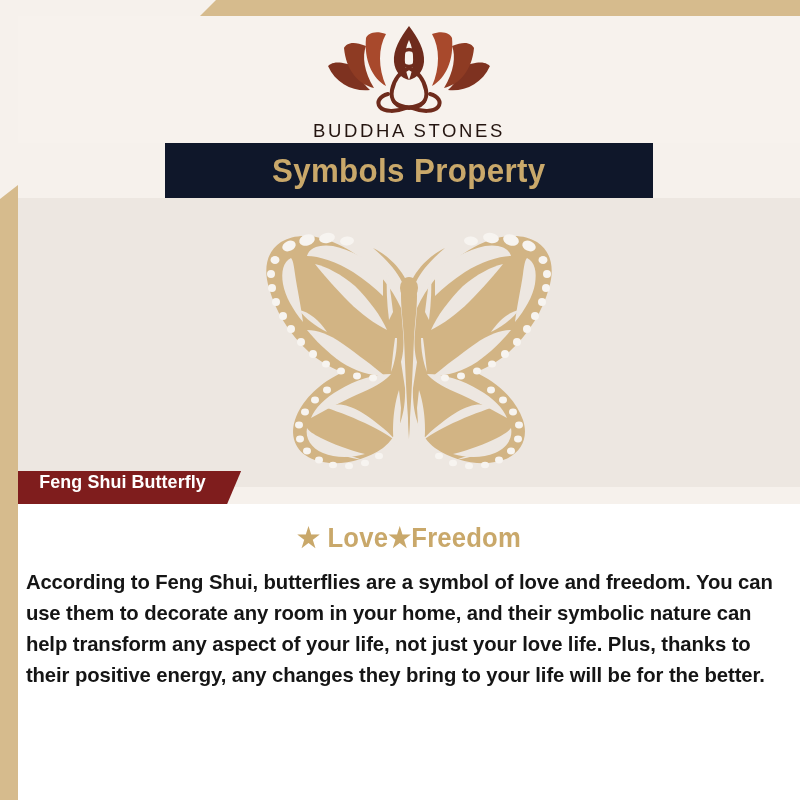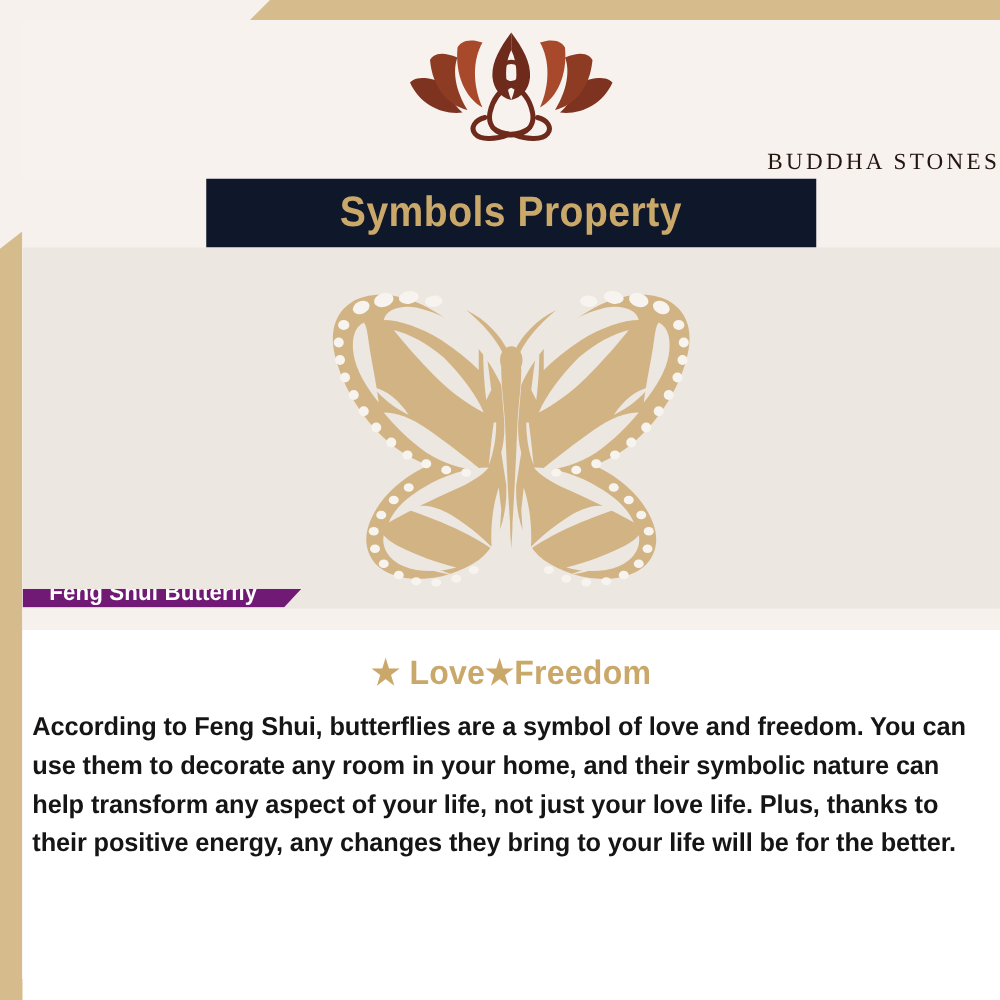--- a/index.html
+++ b/index.html
@@ -77,26 +77,25 @@
     width: 782px;
     text-align: center;
   }
   .logo-mark {
     display: block;
     margin: 0 auto;
   }
   .logo-text {
     display: block;
     margin-top: 2px;
-    font-family: Liberation Serif, serif;
+    font-family: Liberation Sans, sans-serif;
     font-size: 18.5px;
     letter-spacing: 2.6px;
     color: #241510;
     font-weight: 400;
-    text-align: right;
   }
 
   
   .title-banner {
     position: absolute;
     top: 127px;
     left: 147px;
     width: 488px;
     height: 55px;
     background: #0f172a;
@@ -128,25 +127,25 @@
     top: 14px;
     left: 50%;
     transform: translateX(-50%);
   }
 
   
   .label-tab {
     position: absolute;
     top: 455px;
     left: 0;
-    height: 15px;
+    height: 33px;
     padding: 0 30px 0 16px;
-    background: #701a75;
+    background: #7f1d1d;
     display: flex;
-    align-items: flex-end;
+    align-items: flex-start;
     clip-path: polygon(0 0, 100% 0, calc(100% - 14px) 100%, 0 100%);
   }
   .label-tab-text {
     font-family: "Liberation Sans Narrow", "Liberation Sans", sans-serif;
     font-size: 19px;
     font-weight: bold;
     color: #FFFFFF;
     letter-spacing: 0.1px;
     transform: scaleX(0.94);
     white-space: nowrap;

